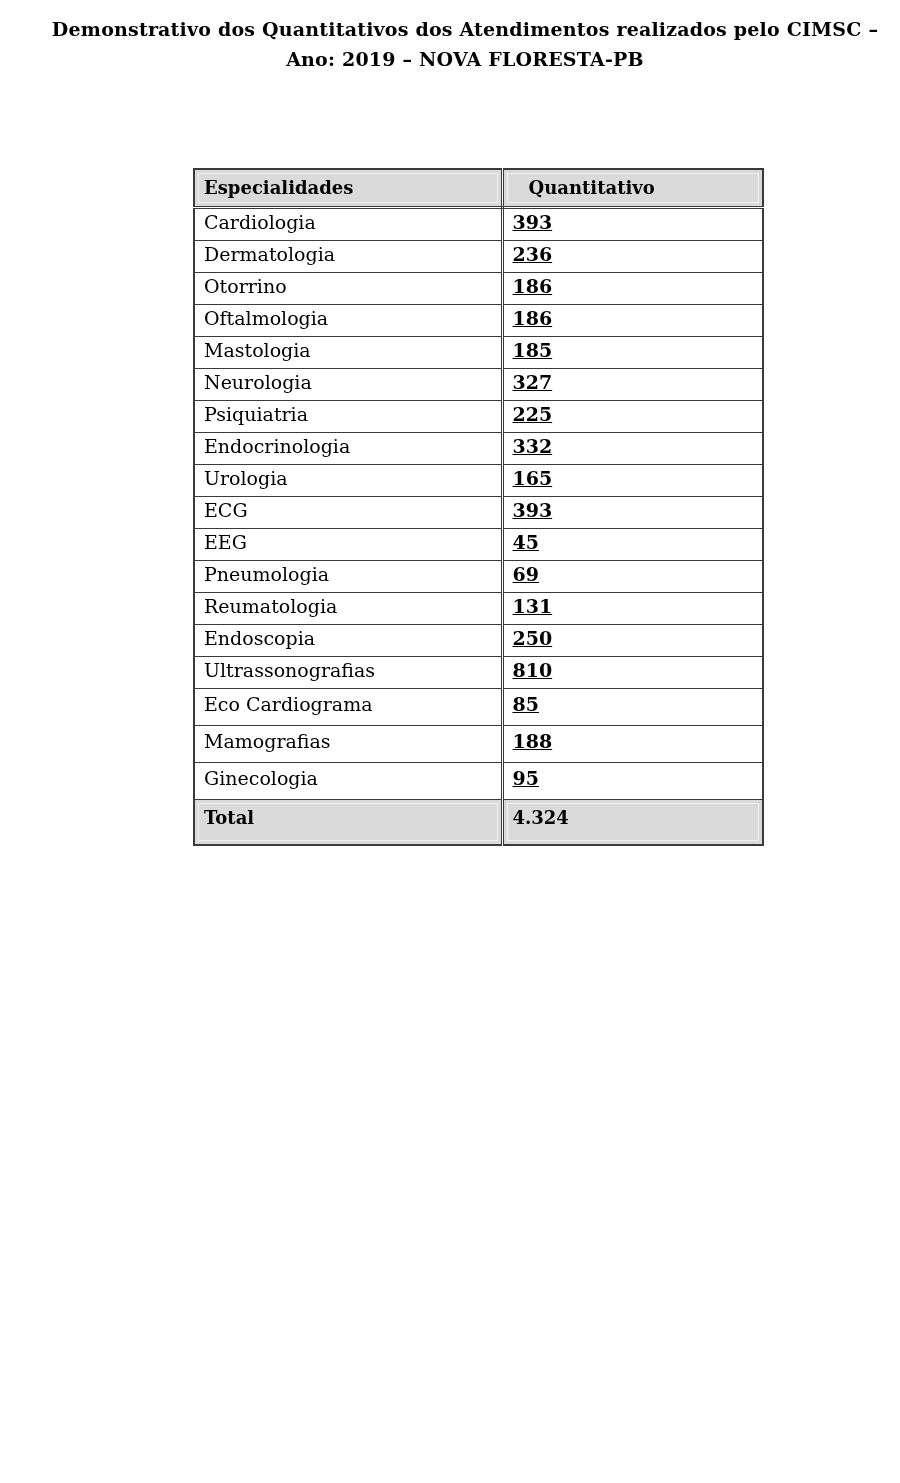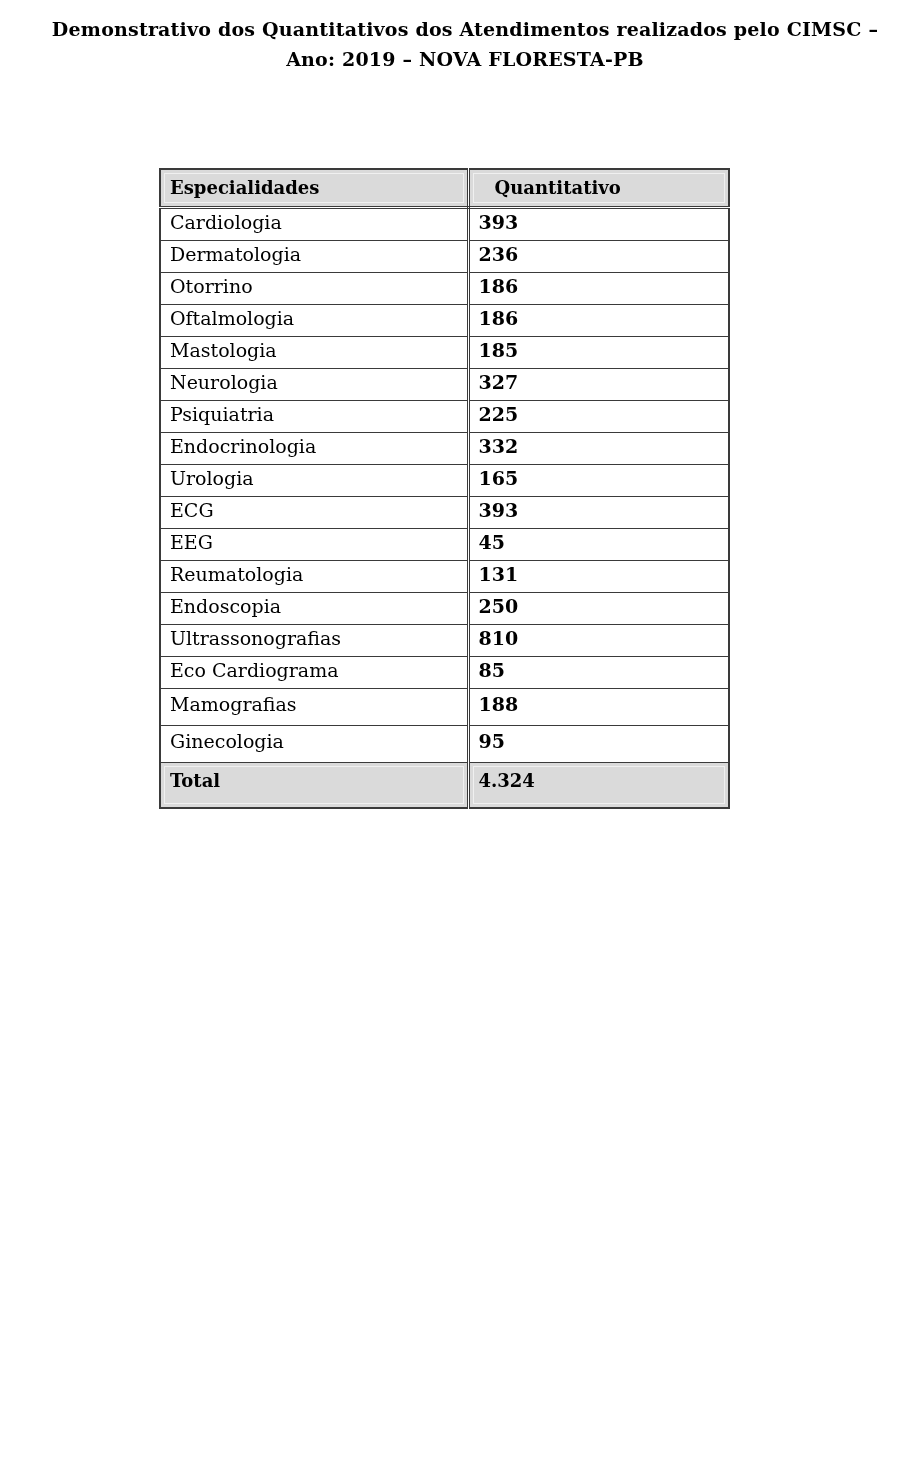--- a/index.html
+++ b/index.html
@@ -33,21 +33,21 @@
     margin-left: 30px;
     width: 870px;
     text-align: center;
     font-weight: bold;
     font-size: 19px;
     line-height: 30px;
     letter-spacing: 0.2px;
   }
   table.data-table {
     position: absolute;
-    left: 159px;
+    left: 193px;
     top: 168px;
     width: 571px;
     border-collapse: collapse;
     table-layout: fixed;
     border: 2px solid var(--border);
   }
   th, td {
     border: 1px solid var(--border);
     text-align: left;
     vertical-align: top;
@@ -71,20 +71,21 @@
     border-right: 3px double var(--border);
   }
   td {
     font-size: 19px;
     line-height: 21px;
     padding: 3px 8px 7px 9px;
   }
   td.qty {
     font-weight: bold;
     padding-left: 9px;
+    text-decoration: underline;
   }
   tbody tr:nth-child(n+16) td {
     padding-top: 5px;
     padding-bottom: 10px;
   }
   tfoot td {
     background: var(--header-bg);
     font-weight: bold;
     font-size: 18px;
     line-height: 23px;
@@ -148,20 +149,24 @@
         </tr>
         <tr>
           <td class="col-esp">ECG</td>
           <td class="col-qty qty">393</td>
         </tr>
         <tr>
           <td class="col-esp">EEG</td>
           <td class="col-qty qty">45</td>
         </tr>
         <tr>
+          <td class="col-esp">Pneumologia</td>
+          <td class="col-qty qty">69</td>
+        </tr>
+        <tr>
           <td class="col-esp">Reumatologia</td>
           <td class="col-qty qty">131</td>
         </tr>
         <tr>
           <td class="col-esp">Endoscopia</td>
           <td class="col-qty qty">250</td>
         </tr>
         <tr>
           <td class="col-esp">Ultrassonografias</td>
           <td class="col-qty qty">810</td>

